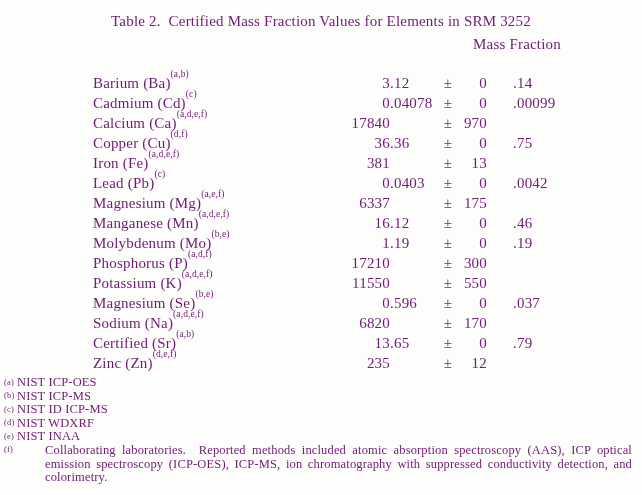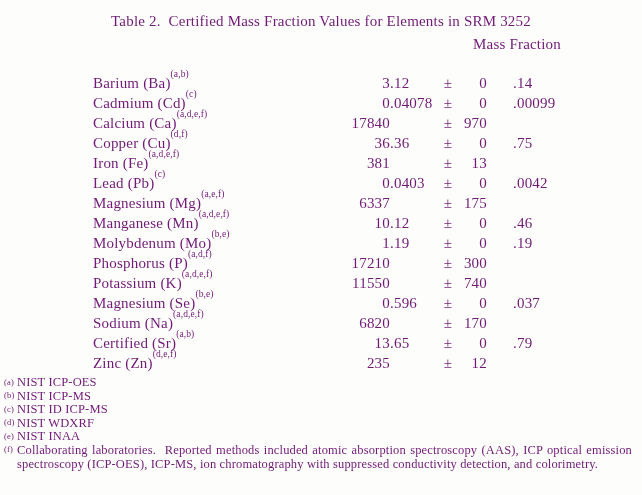--- a/index.html
+++ b/index.html
@@ -28,21 +28,21 @@
   .vfrac{position:absolute;left:390px;}
   .pm{position:absolute;left:440px;width:16px;text-align:center;}
   .uint{position:absolute;left:455px;width:32px;text-align:right;}
   .ufrac{position:absolute;left:487px;margin-left:26px;}
   .footnotes{
     position:absolute;top:376px;left:0;width:632px;
     font-size:12.5px;letter-spacing:0.15px;
   }
   .fnote{position:relative;padding-left:17px;line-height:13.6px;min-height:13.6px;}
   .fmark{position:absolute;left:4px;top:0.5px;font-size:8.5px;line-height:10px;}
-  .fnote.para .ftext{display:block;text-align:justify;}
+  .fnote.para .ftext{display:block;text-align:justify;margin-left:28px;}
 </style>
 </head>
 <body>
 
 <div class="page" style="background: rgb(253, 253, 252); color: #701a75;">
 
   <div class="title">Table 2.&nbsp; Certified Mass Fraction Values for Elements in SRM 3252</div>
 
   <div class="mf-header">
     <div>Mass Fraction</div>
@@ -100,21 +100,21 @@
       <div class="row">
     <span class="el"><span>Magnesium (Mg)</span><sup class="rsup">(a,e,f)</sup></span>
     <span class="vint num">6337</span>
     <span class="vfrac num"></span>
     <span class="pm">±</span>
     <span class="uint num">175</span>
     <span class="ufrac num"></span>
   </div>
       <div class="row">
     <span class="el"><span>Manganese (Mn)</span><sup class="rsup">(a,d,e,f)</sup></span>
-    <span class="vint num">10</span>
+    <span class="vint num">16</span>
     <span class="vfrac num">.12</span>
     <span class="pm">±</span>
     <span class="uint num">0</span>
     <span class="ufrac num">.46</span>
   </div>
       <div class="row">
     <span class="el"><span>Molybdenum (Mo)</span><sup class="rsup">(b,e)</sup></span>
     <span class="vint num">1</span>
     <span class="vfrac num">.19</span>
     <span class="pm">±</span>
@@ -127,21 +127,21 @@
     <span class="vfrac num"></span>
     <span class="pm">±</span>
     <span class="uint num">300</span>
     <span class="ufrac num"></span>
   </div>
       <div class="row">
     <span class="el"><span>Potassium (K)</span><sup class="rsup">(a,d,e,f)</sup></span>
     <span class="vint num">11550</span>
     <span class="vfrac num"></span>
     <span class="pm">±</span>
-    <span class="uint num">740</span>
+    <span class="uint num">550</span>
     <span class="ufrac num"></span>
   </div>
       <div class="row">
     <span class="el"><span>Magnesium (Se)</span><sup class="rsup">(b,e)</sup></span>
     <span class="vint num">0</span>
     <span class="vfrac num">.596</span>
     <span class="pm">±</span>
     <span class="uint num">0</span>
     <span class="ufrac num">.037</span>
   </div>

